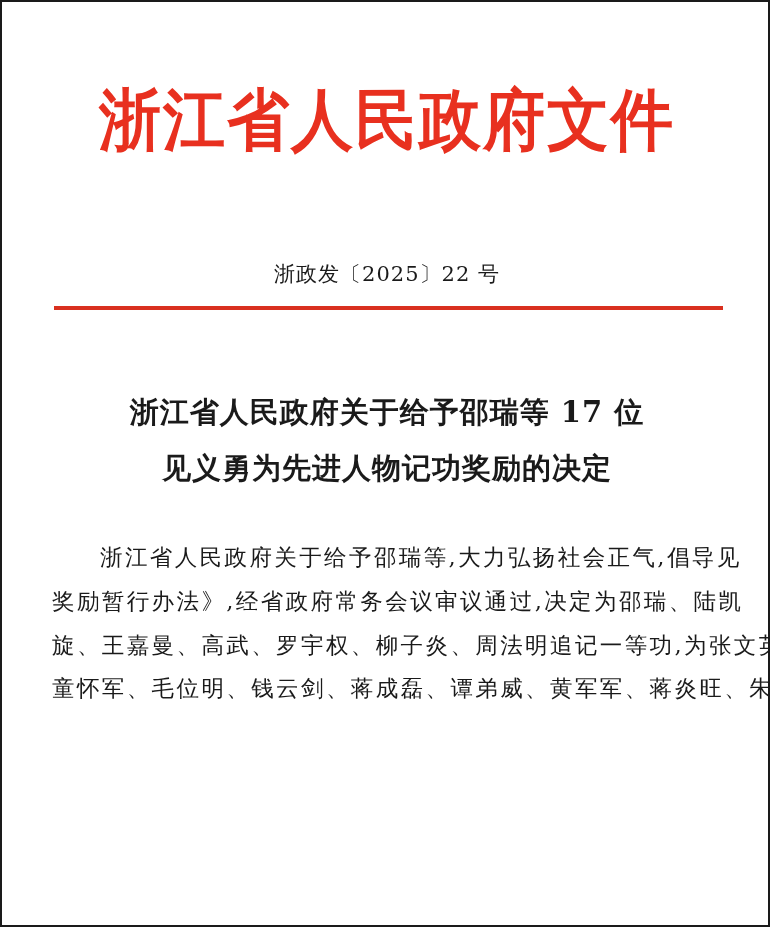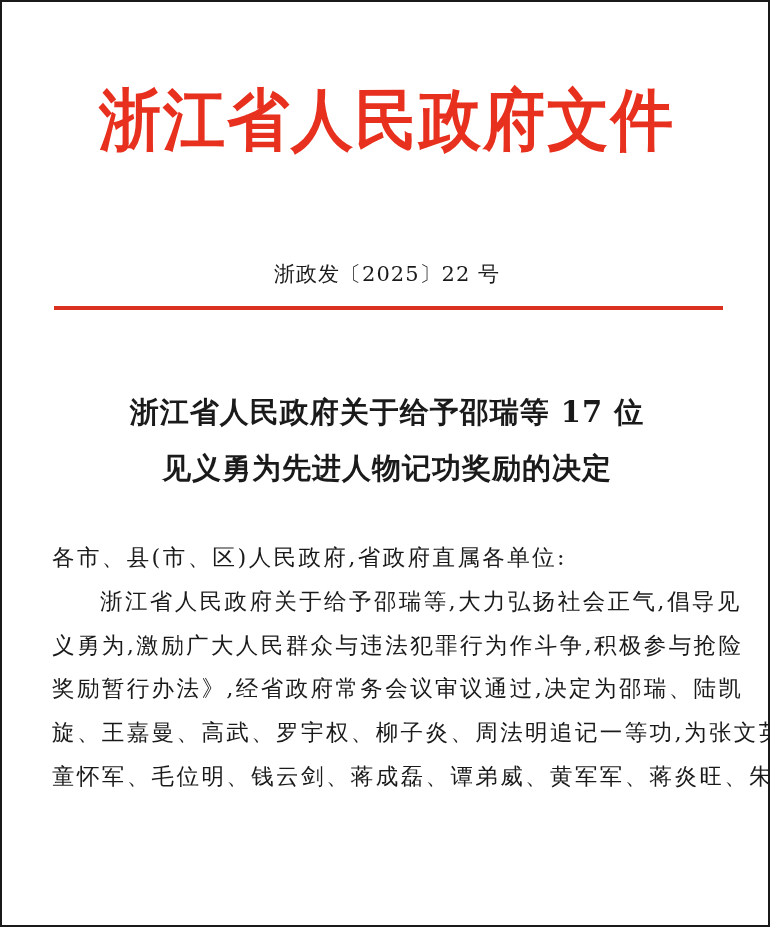--- a/index.html
+++ b/index.html
@@ -92,21 +92,19 @@
   <div class="doc-number">浙政发〔2025〕22 号</div>
 
   <div class="red-rule"></div>
 
   <div class="doc-title">
     <div>浙江省人民政府关于给予邵瑞等 17 位</div>
     <div>见义勇为先进人物记功奖励的决定</div>
   </div>
 
   <div class="doc-body">
-    <div class="line">各市、县(市、区)人民政府,省政府直属各单位:</div>
     <div class="line indent">浙江省人民政府关于给予邵瑞等,大力弘扬社会正气,倡导见</div>
-    <div class="line">义勇为,激励广大人民群众与违法犯罪行为作斗争,积极参与抢险</div>
     <div class="line">奖励暂行办法》,经省政府常务会议审议通过,决定为邵瑞、陆凯</div>
     <div class="line">旋、王嘉曼、高武、罗宇权、柳子炎、周法明追记一等功,为张文英、</div>
     <div class="line">童怀军、毛位明、钱云剑、蒋成磊、谭弟威、黄军军、蒋炎旺、朱智敏、</div>
   </div>
 
 </div>
 
 </body></html>

